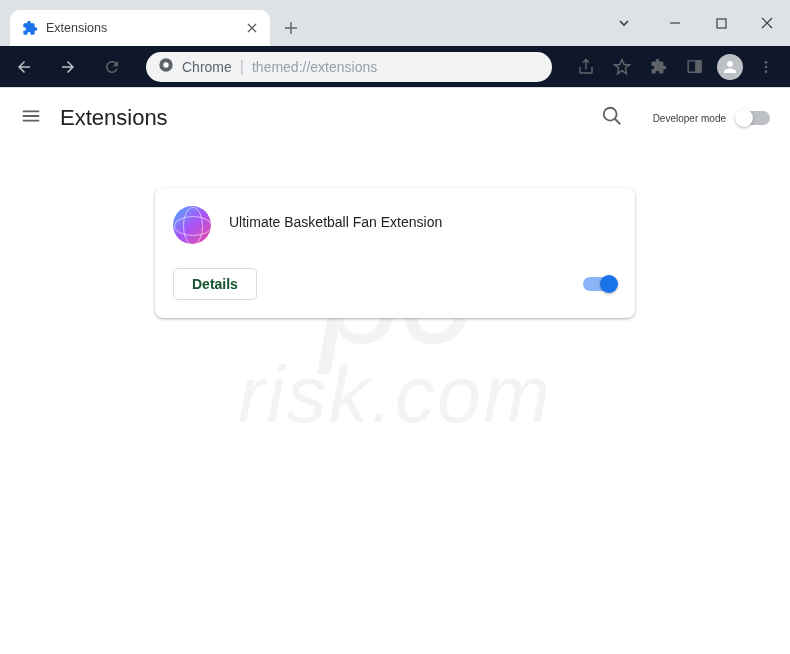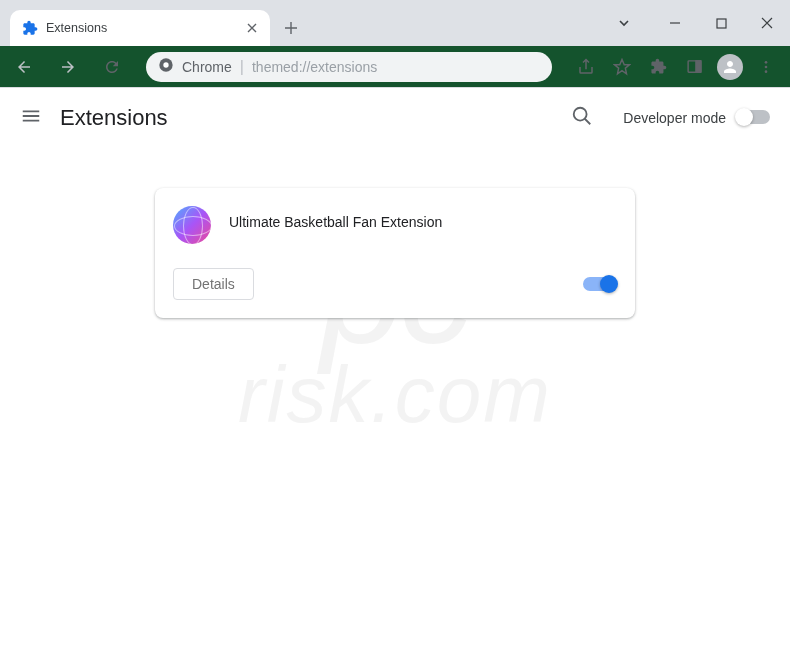--- a/index.html
+++ b/index.html
@@ -10,52 +10,52 @@
     .tab { background: #fff; height: 36px; margin-left: 10px; display: flex; align-items: center; padding: 0 10px 0 12px; border-radius: 10px 10px 0 0; gap: 8px; min-width: 260px; }
     .tab-icon { width: 16px; height: 16px; }
     .tab-title { font-size: 12.5px; color: #3c4043; flex: 1; }
     .tab-close { width: 16px; height: 16px; display: flex; align-items: center; justify-content: center; cursor: pointer; border-radius: 50%; }
     .new-tab { width: 30px; height: 30px; display: flex; align-items: center; justify-content: center; margin-left: 6px; margin-bottom: 3px; cursor: pointer; border-radius: 50%; }
     .window-controls { margin-left: auto; display: flex; align-items: center; height: 100%; padding-right: 0; }
     .win-btn { width: 46px; height: 40px; display: flex; align-items: center; justify-content: center; cursor: pointer; }
     .chevron-btn { width: 36px; height: 30px; display: flex; align-items: center; justify-content: center; margin-right: 10px; }
     
     
-    .addressbar { height: 42px; background: #14532d; border-bottom: 1px solid #dadce0; display: flex; align-items: center; padding: 0 8px; gap: 12px; }
+    .addressbar { height: 42px; background: #0f172a; border-bottom: 1px solid #dadce0; display: flex; align-items: center; padding: 0 8px; gap: 12px; }
     .nav-btn { width: 32px; height: 32px; display: flex; align-items: center; justify-content: center; border-radius: 50%; cursor: pointer; color: #5f6368; }
     .nav-btn.disabled { color: #bdc1c6; cursor: default; }
     .url-bar { flex: 1; height: 30px; background: #f1f3f4; border-radius: 15px; display: flex; align-items: center; padding: 0 12px; margin: 0 6px; gap: 8px; }
     .url-chrome-label { color: #5f6368; font-size: 14px; }
     .url-divider { color: #bdc1c6; }
     .url-path { color: #9aa0a6; font-size: 14px; }
     .toolbar-icons { display: flex; gap: 4px; align-items: center; }
     .toolbar-btn { width: 32px; height: 32px; display: flex; align-items: center; justify-content: center; cursor: pointer; color: #5f6368; border-radius: 50%; }
     .avatar { width: 26px; height: 26px; background: #bdc1c6; border-radius: 50%; display: flex; align-items: center; justify-content: center; }
     
     
     .page-header { height: 60px; display: flex; align-items: center; padding: 0 20px; gap: 18px; }
     .hamburger { cursor: pointer; color: #5f6368; }
     .page-title { font-size: 22px; font-weight: 500; color: #202124; flex: 1; }
     .search-btn { cursor: pointer; color: #5f6368; margin-right: 12px; }
-    .dev-mode { display: flex; gap: 10px; color: #3c4043; font-size: 14px; }
+    .dev-mode { display: flex; align-items: center; gap: 10px; color: #3c4043; font-size: 10px; }
     .toggle { width: 34px; height: 14px; background: #bdc1c6; border-radius: 7px; position: relative; cursor: pointer; }
     .toggle-knob { width: 18px; height: 18px; background: #fff; border-radius: 50%; position: absolute; top: -2px; left: -1px; box-shadow: 0 1px 3px rgba(0,0,0,0.3); }
     
     .content { padding: 40px 20px; display: flex; justify-content: center; }
     .ext-card { width: 480px; background: #fff; border-radius: 8px; box-shadow: 0 1px 3px rgba(60,64,67,0.3), 0 1px 2px rgba(60,64,67,0.15); padding: 18px; }
     .ext-top { display: flex; gap: 18px; align-items: center; }
     .ext-icon { width: 38px; height: 38px; border-radius: 50%; background: linear-gradient(135deg, #4facfe 0%, #a855f7 50%, #ec4899 100%); flex-shrink: 0; position: relative; overflow: hidden; }
     .ext-icon::before, .ext-icon::after { content: ''; position: absolute; border: 1px solid rgba(255,255,255,0.5); border-radius: 50%; }
     .ext-icon::before { width: 36px; height: 18px; top: 10px; left: 1px; }
     .ext-icon::after { width: 18px; height: 36px; top: 1px; left: 10px; }
     .ext-info { flex: 1; }
     .ext-name { font-size: 14px; color: #202124; margin-bottom: 6px; font-weight: 400; }
     .ext-desc { font-size: 13.5px; color: #5f6368; line-height: 1.5; }
     .ext-bottom { display: flex; align-items: center; margin-top: 24px; gap: 10px; }
-    .ext-btn { padding: 7px 18px; border: 1px solid #dadce0; border-radius: 4px; background: #fff; color: #737373; font-size: 14px; cursor: pointer; font-weight: 400; }
+    .ext-btn { padding: 7px 18px; border: 1px solid #dadce0; border-radius: 4px; background: #fff; color: #14532d; font-size: 14px; cursor: pointer; font-weight: 700; }
     .ext-toggle { margin-left: auto; width: 34px; height: 14px; background: #8ab4f8; border-radius: 7px; position: relative; cursor: pointer; }
     .ext-toggle-knob { width: 18px; height: 18px; background: #1a73e8; border-radius: 50%; position: absolute; top: -2px; right: -1px; box-shadow: 0 1px 3px rgba(0,0,0,0.3); }
     
     
     .watermark { position: absolute; top: 50%; left: 50%; transform: translate(-50%, -50%); font-size: 150px; font-weight: 300; color: rgba(200,200,200,0.22); letter-spacing: -5px; text-align: center; line-height: 0.9; pointer-events: none; z-index: 0; font-style: italic; }
     .watermark .wm-sub { font-size: 80px; display: block; letter-spacing: 2px; }
     .page-header, .content { position: relative; z-index: 1; }
   </style>
 </head>
 <body>

